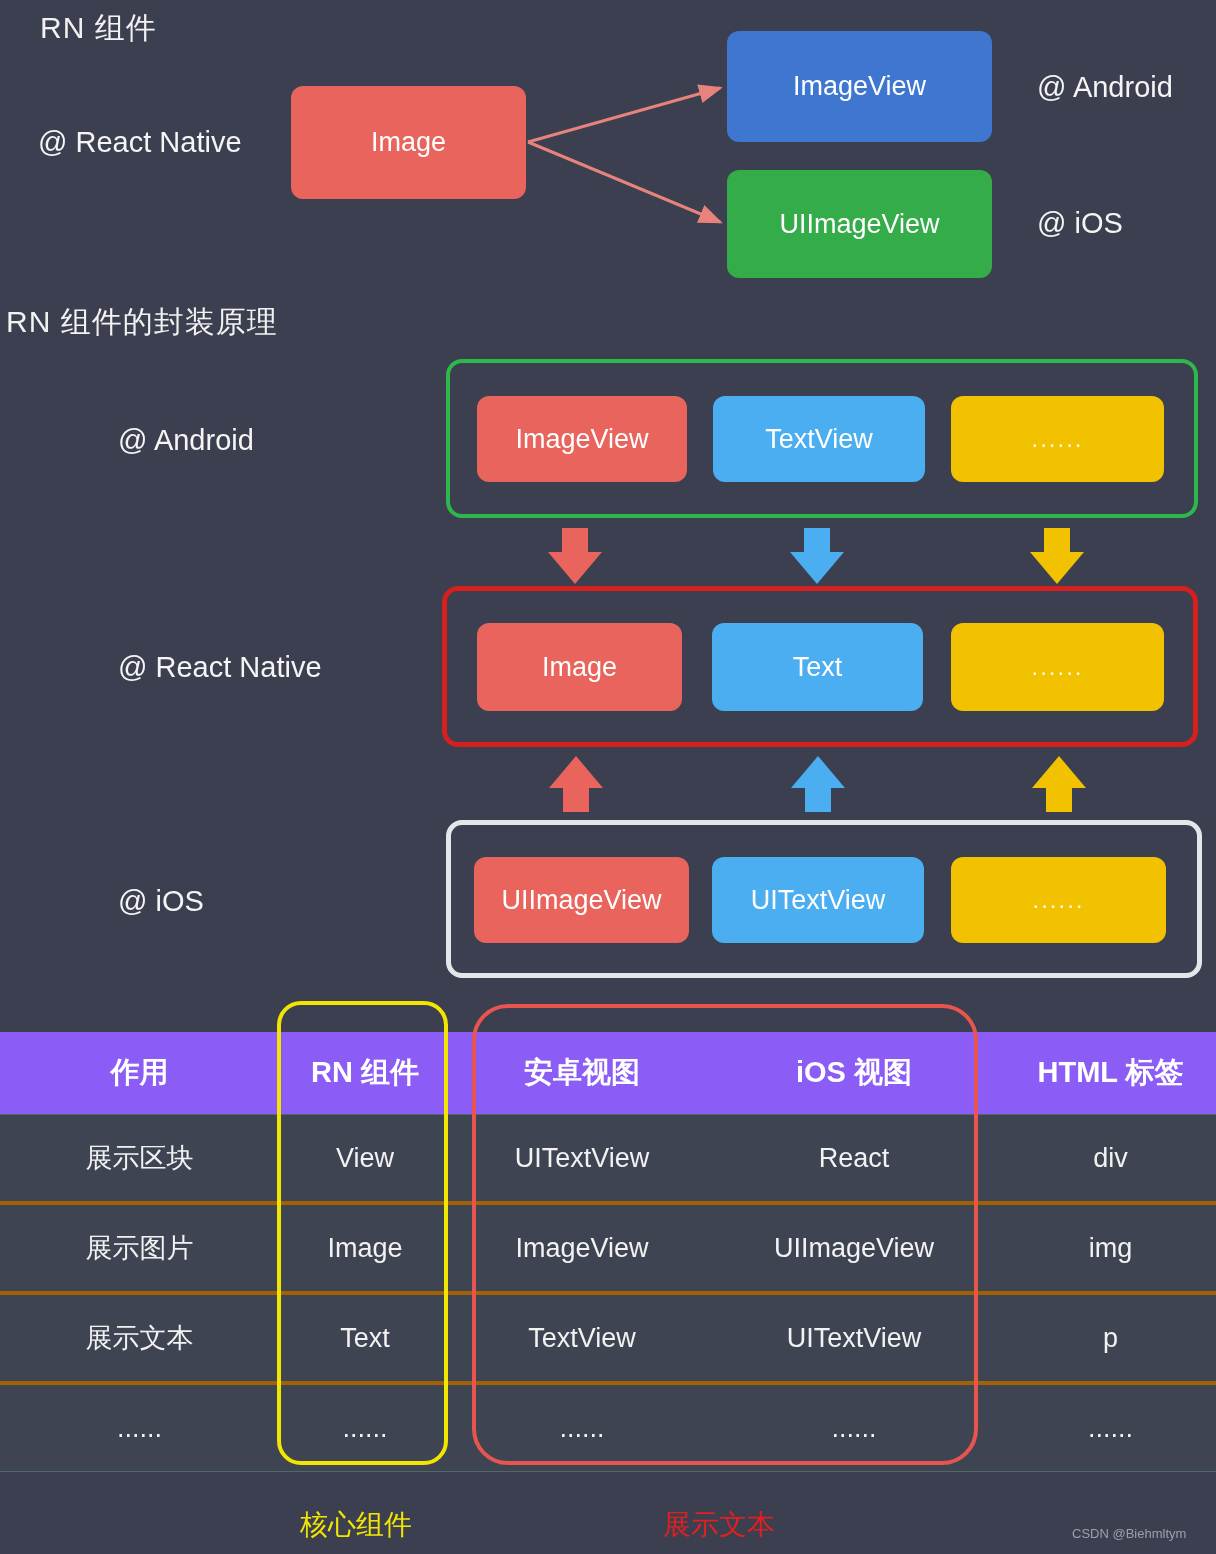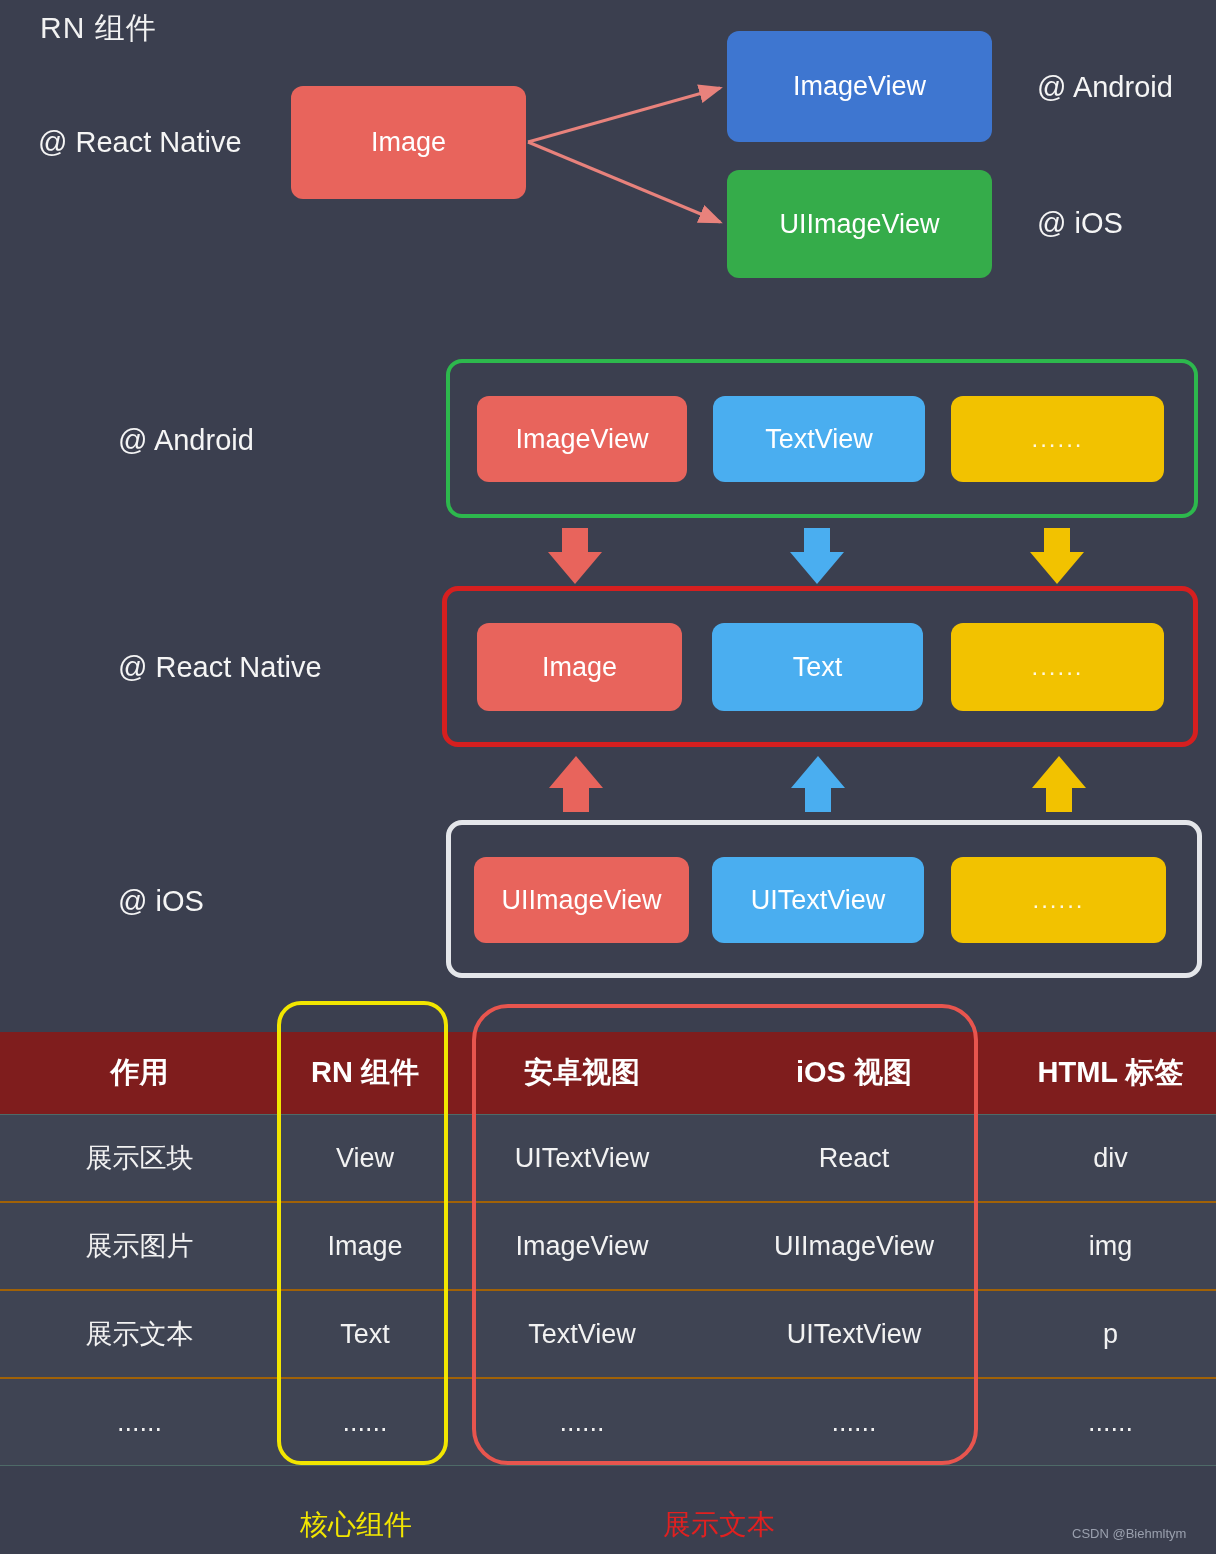--- a/index.html
+++ b/index.html
@@ -48,36 +48,36 @@
   
   .overlay{position:absolute;left:0;top:0;width:1216px;height:1554px;pointer-events:none;}
 
   
   .tbl{
     position:absolute;
     border-collapse:collapse;
     table-layout:fixed;
   }
   .tbl th{
-    background:#7f1d1d;
+    background:#8b5cf6;
     color:#ffffff;
     font-size:29px;
     font-weight:bold;
     height:80px;
     text-align:center;
     border:none;
   }
   .tbl td{
     background:#3f4453;
     color:#f2f2f2;
     font-size:27px;
     height:84px;
     text-align:center;
     border-top:1px solid #4e6a68;
-    border-bottom:2px solid #a16207;
+    border-bottom:4px solid #a16207;
   }
   .tbl tr:last-child td{border-bottom:1px solid #4e6a68;}
 
   .cap{font-size:28px;white-space:nowrap;}
   .cap.yellow-t{color:#f2e600;text-align:center;}
   .cap.red-t{color:#e02020;}
 
   .watermark{
     font-size:13px;color:#9aa0ae;white-space:nowrap;
   }
@@ -104,20 +104,21 @@
   <svg class="overlay" viewBox="0 0 1216 1554">
     <defs>
       <marker id="ah" markerWidth="9" markerHeight="9" refX="7" refY="3.2" orient="auto" markerUnits="strokeWidth">
         <path d="M0,0 L8,3.2 L0,6.4 z" fill="#e8827c"></path>
       </marker>
     </defs>
     <line x1="528" y1="142" x2="720" y2="88" stroke="#e8827c" stroke-width="3" marker-end="url(#ah)"></line>
     <line x1="528" y1="142" x2="720" y2="222" stroke="#e8827c" stroke-width="3" marker-end="url(#ah)"></line>
   </svg>
 
+  <div class="abs section-title" style="left:6px;top:302px;">RN 组件的封装原理</div>
 
   <div class="abs row-label" style="left:118px;top:424px;">@ Android</div>
 
   <div class="abs group green-o" style="left:446px;top:359px;width:752px;height:159px;"></div>
   <div class="abs chip red" style="left:477px;top:396px;width:210px;height:86px;">ImageView</div>
   <div class="abs chip blue" style="left:713px;top:396px;width:212px;height:86px;">TextView</div>
   <div class="abs chip yellow dots" style="left:951px;top:396px;width:213px;height:86px;">......</div>
 
   <div class="abs row-label" style="left:118px;top:651px;">@ React Native</div>
 

